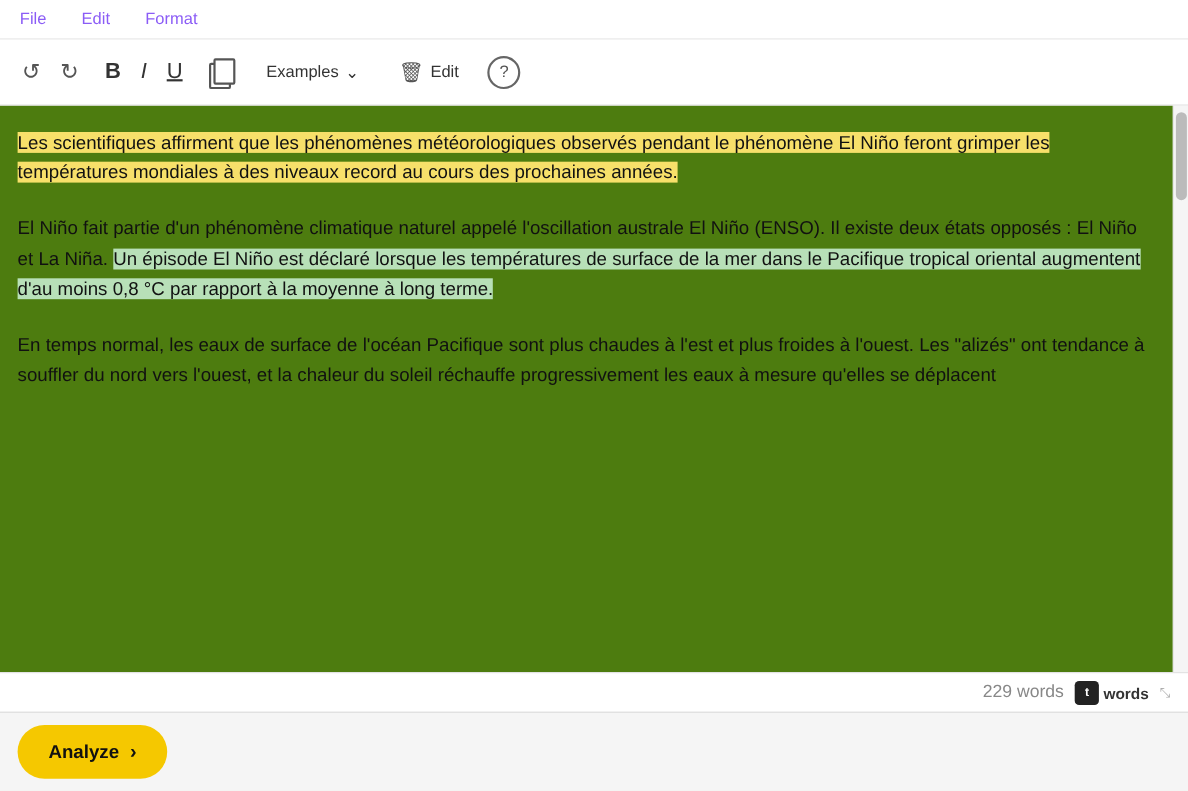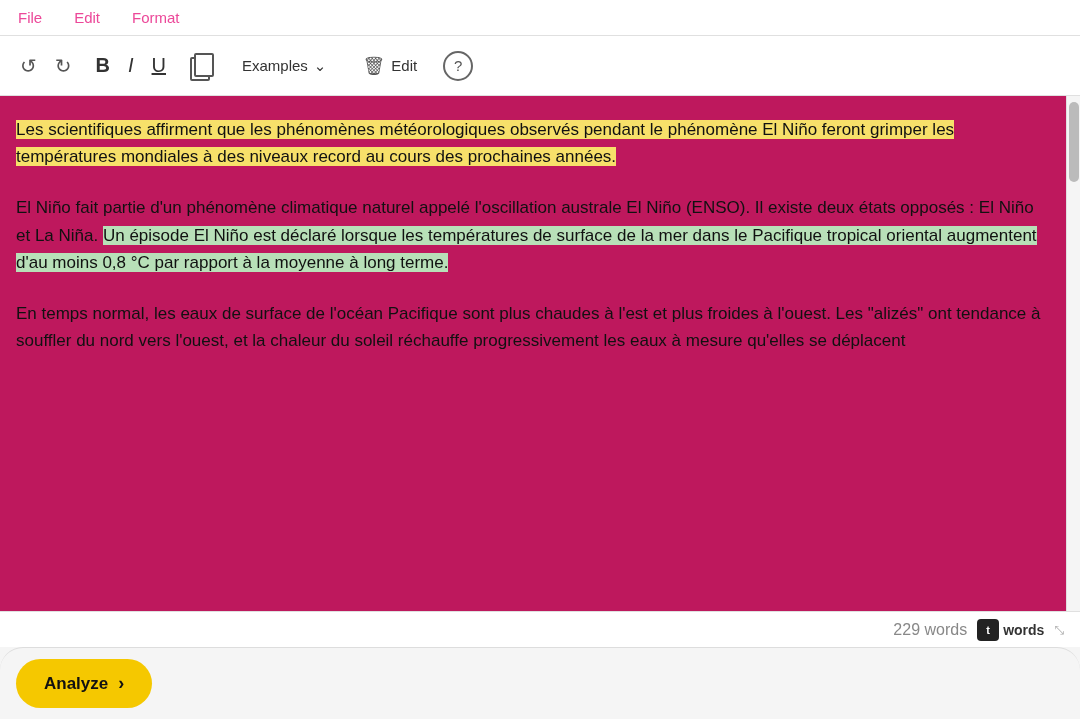--- a/index.html
+++ b/index.html
@@ -18,21 +18,21 @@
       display: flex;
       align-items: center;
       padding: 4px 12px;
       background: #ffffff;
       border-bottom: 1px solid #e0e0e0;
       gap: 20px;
       height: 36px;
     }
     .menu-item {
       font-size: 15px;
-      color: #ec4899;
+      color: #8b5cf6;
       cursor: pointer;
       padding: 2px 6px;
     }
 
     
     .toolbar {
       display: flex;
       align-items: center;
       padding: 8px 16px;
       background: #ffffff;
@@ -138,21 +138,21 @@
 
     
     .content-area {
       flex: 1;
       display: flex;
       overflow: hidden;
     }
 
     .editor-container {
       flex: 1;
-      background: #be185d;
+      background: #4d7c0f;
       overflow-y: auto;
       padding: 20px 16px 16px 16px;
       position: relative;
       border-right: none;
     }
 
     
     .scrollbar-track {
       width: 14px;
       background: #f5f5f5;
@@ -226,21 +226,20 @@
     }
 
     
     .bottom-bar {
       background: #f5f5f5;
       padding: 14px 16px;
       display: flex;
       align-items: center;
       height: 72px;
       border-top: 1px solid #ddd;
-      border-radius: 23px;
     }
     .analyze-btn {
       background: #f5c800;
       color: #111;
       border: none;
       border-radius: 30px;
       padding: 14px 28px;
       font-size: 17px;
       font-weight: bold;
       cursor: pointer;

